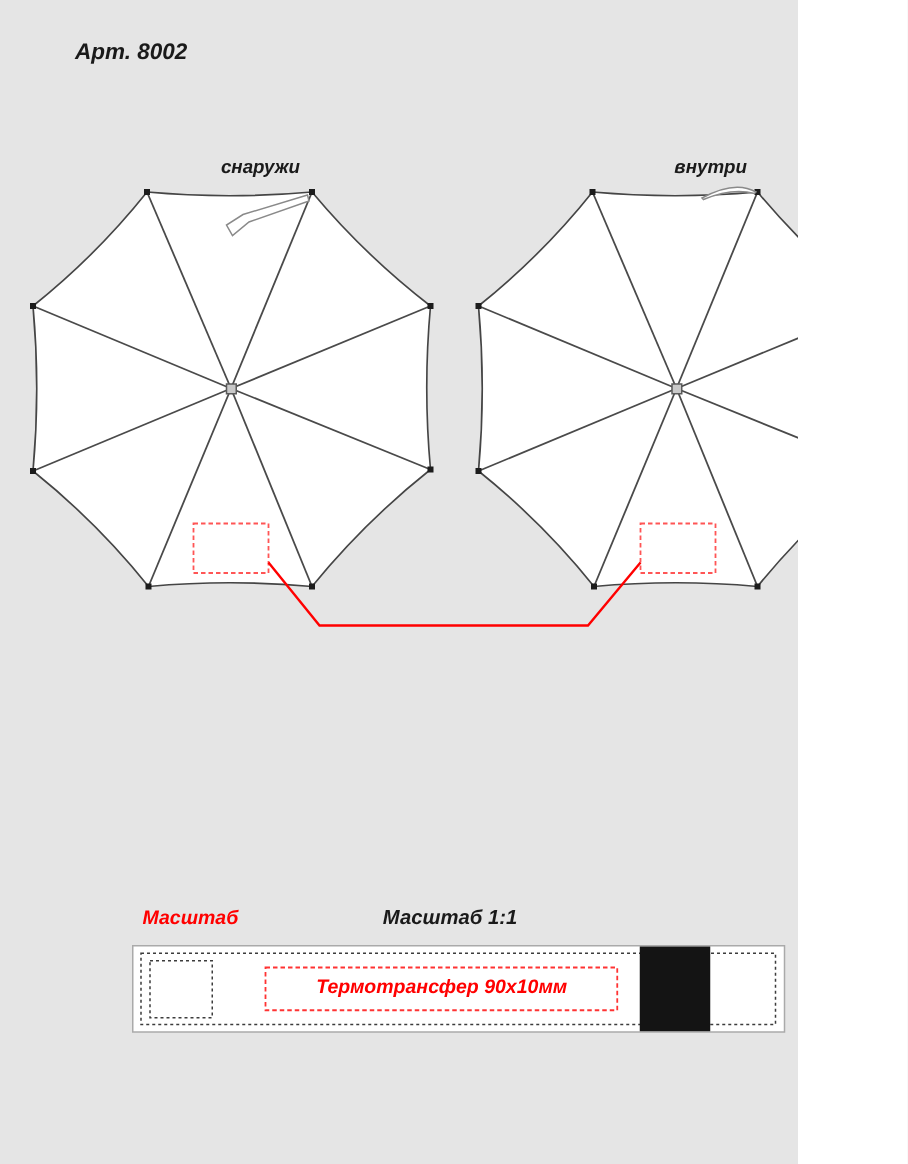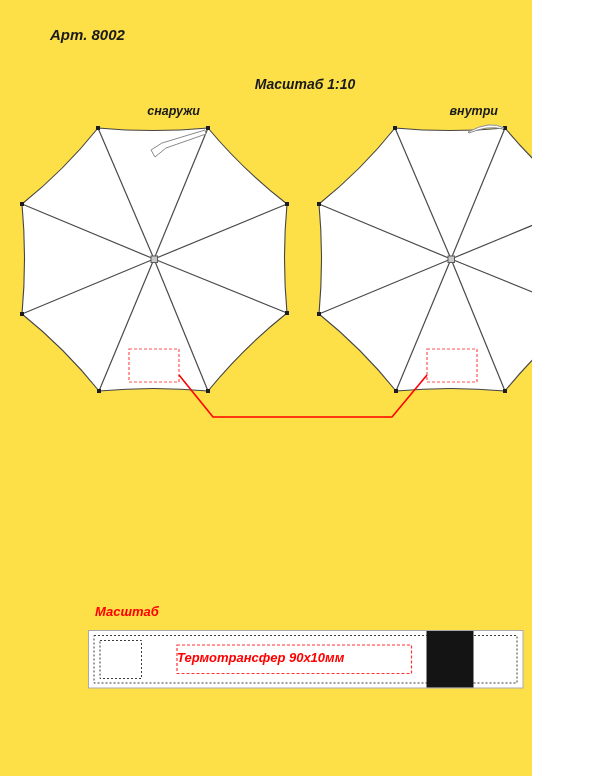--- a/index.html
+++ b/index.html
@@ -1,35 +1,35 @@
 <!DOCTYPE html>
 <html><head>
 <meta charset="utf-8">
 <style>
   html,body{margin:0;padding:0;background:#fff;}
   .page{
     position:relative;
     width:532px;height:776px;
-    background:#fde047;
+    background:#e5e5e5;
     font-family:"Liberation Sans",sans-serif;
     overflow:hidden;
   }
   .lineart{position:absolute;left:0;top:0;}
   .txt{position:absolute;font-style:italic;font-weight:bold;color:#1a1a1a;white-space:nowrap;}
   .title{left:50px;top:27px;font-size:15px;line-height:16px;}
   .scale-10{left:155px;top:76px;width:300px;text-align:center;font-size:14px;}
   .lbl-outside{left:110px;top:104px;width:90px;text-align:right;font-size:12.5px;}
   .lbl-inside{left:408px;top:104px;width:90px;text-align:right;font-size:12.5px;}
   .red{color:#ff0000;}
   .callout-text{left:155px;top:423px;width:295px;text-align:center;font-size:13px;line-height:17px;}
   .note{left:65px;top:504px;font-size:13px;}
   .note .u{text-decoration:underline;}
   .lbl-strap{left:95px;top:604px;font-size:13px;}
   .scale-1{left:150px;top:604px;width:300px;text-align:center;font-size:13.5px;}
-  .transfer{left:177px;top:650px;width:235px;font-size:13px;}
+  .transfer{left:177px;top:650px;width:235px;text-align:center;font-size:13px;}
 </style>
 </head>
 <body>
 
 <div class="page">
 
   <svg class="lineart" width="605" height="776" viewBox="0 0 605 776">
 
     <g>
       <path d="M98,128 Q153,133 208,128 Q243,170 287,204 Q282,258.5 287,313
@@ -97,23 +97,23 @@
       <rect x="100" y="640.5" width="41.5" height="38" fill="none" stroke="#3c3c3c" stroke-width="1" stroke-dasharray="2,2"></rect>
       <rect x="177" y="645" width="234.5" height="28.5" fill="none" stroke="#ff3333" stroke-width="1.2" stroke-dasharray="3,2"></rect>
       <rect x="426.5" y="631" width="47" height="56.5" fill="#141414"></rect>
     </g>
   </svg>
 
   <div class="txt title">
     <div>Арт. 8002</div>
   </div>
 
-  <div class="txt scale-10">Масштаб 1:10</div>
 
   <div class="txt lbl-outside">снаружи</div>
   <div class="txt lbl-inside">внутри</div>
 
 
 
   <div class="txt red lbl-strap">Масштаб</div>
+  <div class="txt scale-1">Масштаб 1:1</div>
   <div class="txt red transfer">Термотрансфер 90х10мм</div>
 
 </div>
 
 </body></html>

